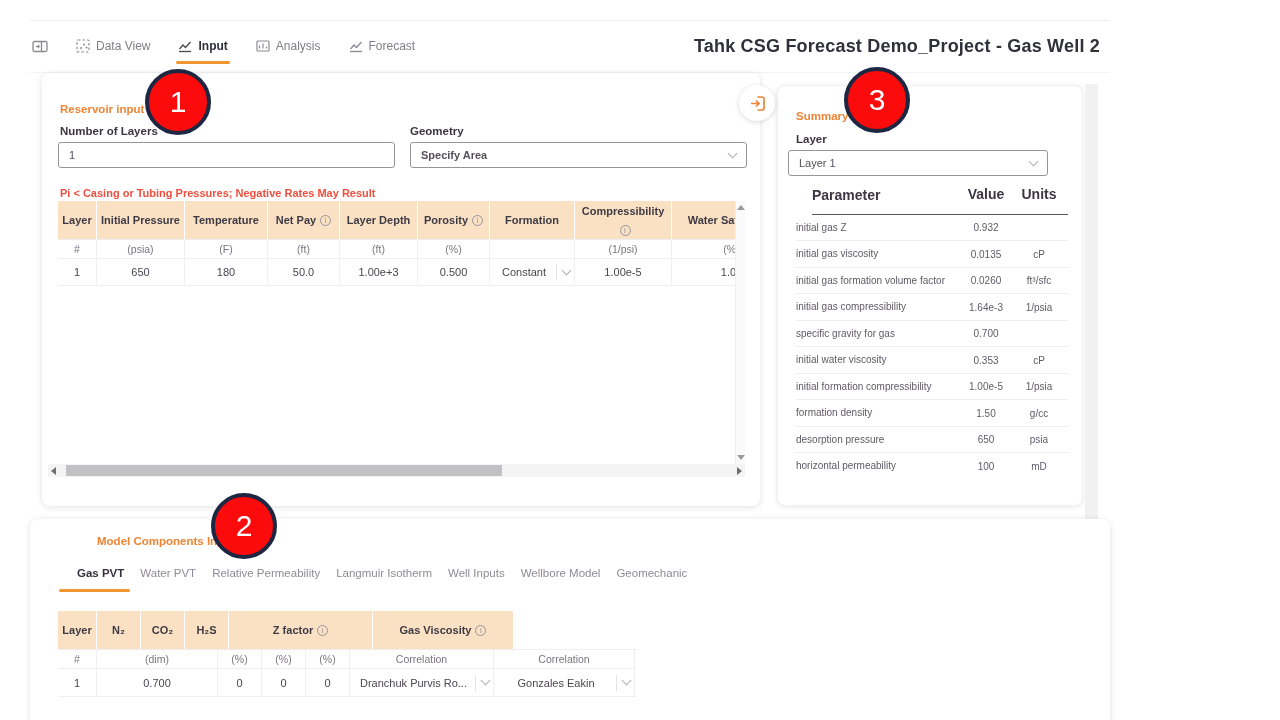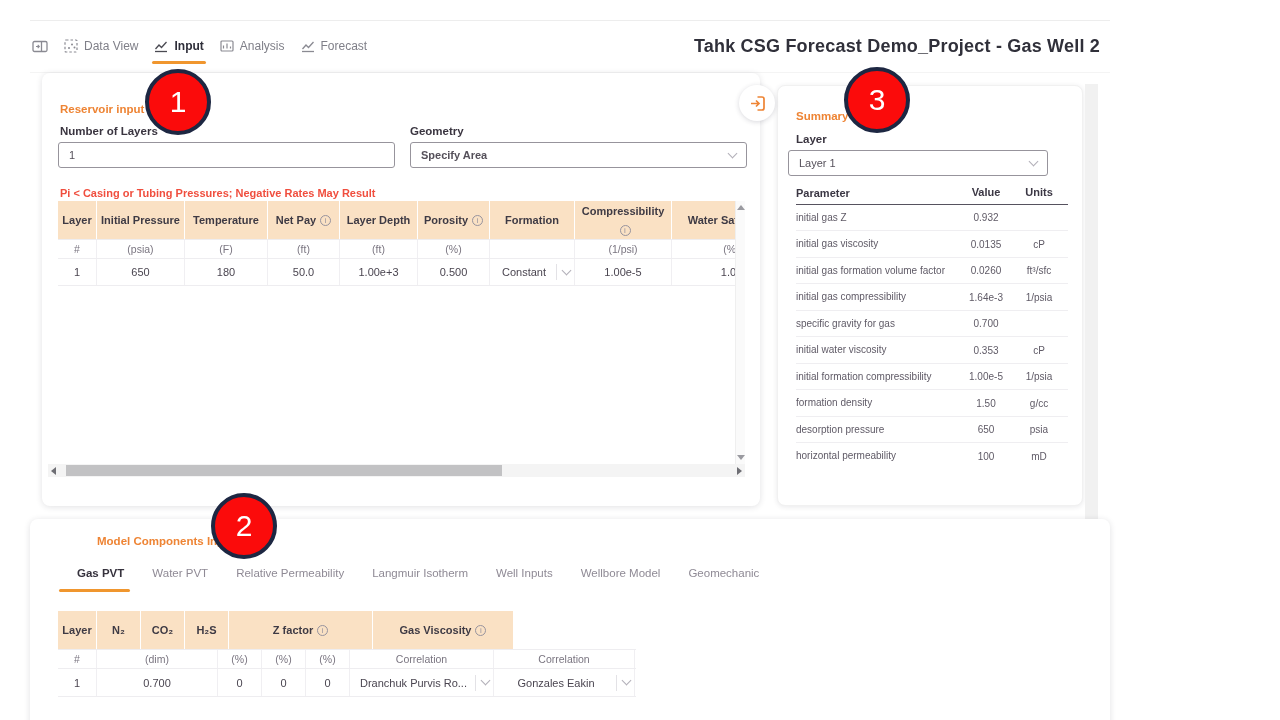--- a/index.html
+++ b/index.html
@@ -4,21 +4,21 @@
 <style>
   * { box-sizing: border-box; margin: 0; padding: 0; }
   html,body { width:1280px; height:720px; }
   body {
     position: relative; background:#fff; overflow:hidden;
     font-family:"Liberation Sans", sans-serif; color:#4a4550;
   }
   .hairline { position:absolute; height:1px; background:#ededed; }
 
   
-  .nav { position:absolute; left:32px; top:39px; display:flex; align-items:center; gap:16px; }
+  .nav { position:absolute; left:32px; top:39px; display:flex; align-items:center; gap:28px; }
   .nav-tab { display:flex; align-items:center; gap:6px; font-size:12px; color:#7f7f88; position:relative; cursor:default; }
   .nav-tab.active { color:#2f2f3a; font-weight:bold; }
   .nav-tab.active::after { content:""; position:absolute; left:-2px; right:-2px; bottom:-11px; height:3px; background:#f0962e; border-radius:2px; }
   .nav-ic { display:inline-flex; }
   .page-title { position:absolute; top:36px; right:180px; font-size:18px; font-weight:bold; color:#30303a; letter-spacing:.2px; }
 
   
   .card { position:absolute; background:#fff; border-radius:8px; box-shadow:0 1px 6px rgba(40,40,60,.14); }
   .card-left  { left:42px;  top:73px;  width:718px;  height:433px; }
   .card-right { left:777px; top:85px;  width:306px;  height:421px; box-shadow:0 1px 5px rgba(40,40,60,.10); border:1px solid #f1f1f1; }
@@ -69,30 +69,30 @@
   .arr-r { right:3px; border-left:5px solid #6e6e74; }
   .page-scroll { position:absolute; left:1085px; top:84px; width:13px; height:606px; background:#f1f1f1; }
   .page-scroll .arr-up { top:6px; }
 
   
   .collapse-btn { position:absolute; left:739px; top:85px; width:36px; height:36px; border-radius:50%;
     background:#fff; box-shadow:0 1px 5px rgba(40,40,60,.18); display:flex; align-items:center; justify-content:center; z-index:5; }
 
   
   .sum-tbl { position:absolute; left:18px; right:14px; top:100px; }
-  .sum-head { display:flex; font-size:11px; font-weight:bold; color:#3b3744; padding-bottom:3px; border-bottom:1.5px solid #56525e; }
+  .sum-head { display:flex; font-size:14px; font-weight:bold; color:#3b3744; padding-bottom:9px; border-bottom:1.5px solid #56525e;margin-left:16px; }
   .sum-row { display:flex; align-items:center; padding:6px 0; border-bottom:1px solid #efeef1; font-size:10px; color:#5f5a66; }
   .sum-row:last-child { border-bottom:none; }
   .sc-param { flex:1; padding-right:6px; line-height:1.35; }
   .sc-value { width:48px; text-align:center; flex:none; }
   .sc-units { width:58px; text-align:center; flex:none; }
   .wrap-val { width:40px; margin:0 4px; line-height:1.3; }
 
   
-  .model-tabs { position:absolute; left:45px; top:48px; display:flex; gap:24px; font-size:11.5px; color:#8f8a95; }
+  .model-tabs { position:absolute; left:45px; top:48px; display:flex; gap:12px; font-size:11.5px; color:#8f8a95; }
   .mtab { position:relative; padding:0 2px; cursor:default; }
   .mtab.active { color:#36323d; font-weight:bold; }
   .mtab.active::after { content:""; position:absolute; left:-16px; right:-4px; bottom:-13px; height:3px; background:#f0962e; border-radius:2px; }
 
   
   .ann { position:absolute; width:66px; height:66px; border-radius:50%; background:#fb0b0b; border:4px solid #1d2742;
          display:flex; align-items:center; justify-content:center; color:#fff; font-size:30px; z-index:50; }
 </style>
 </head>
 <body>

